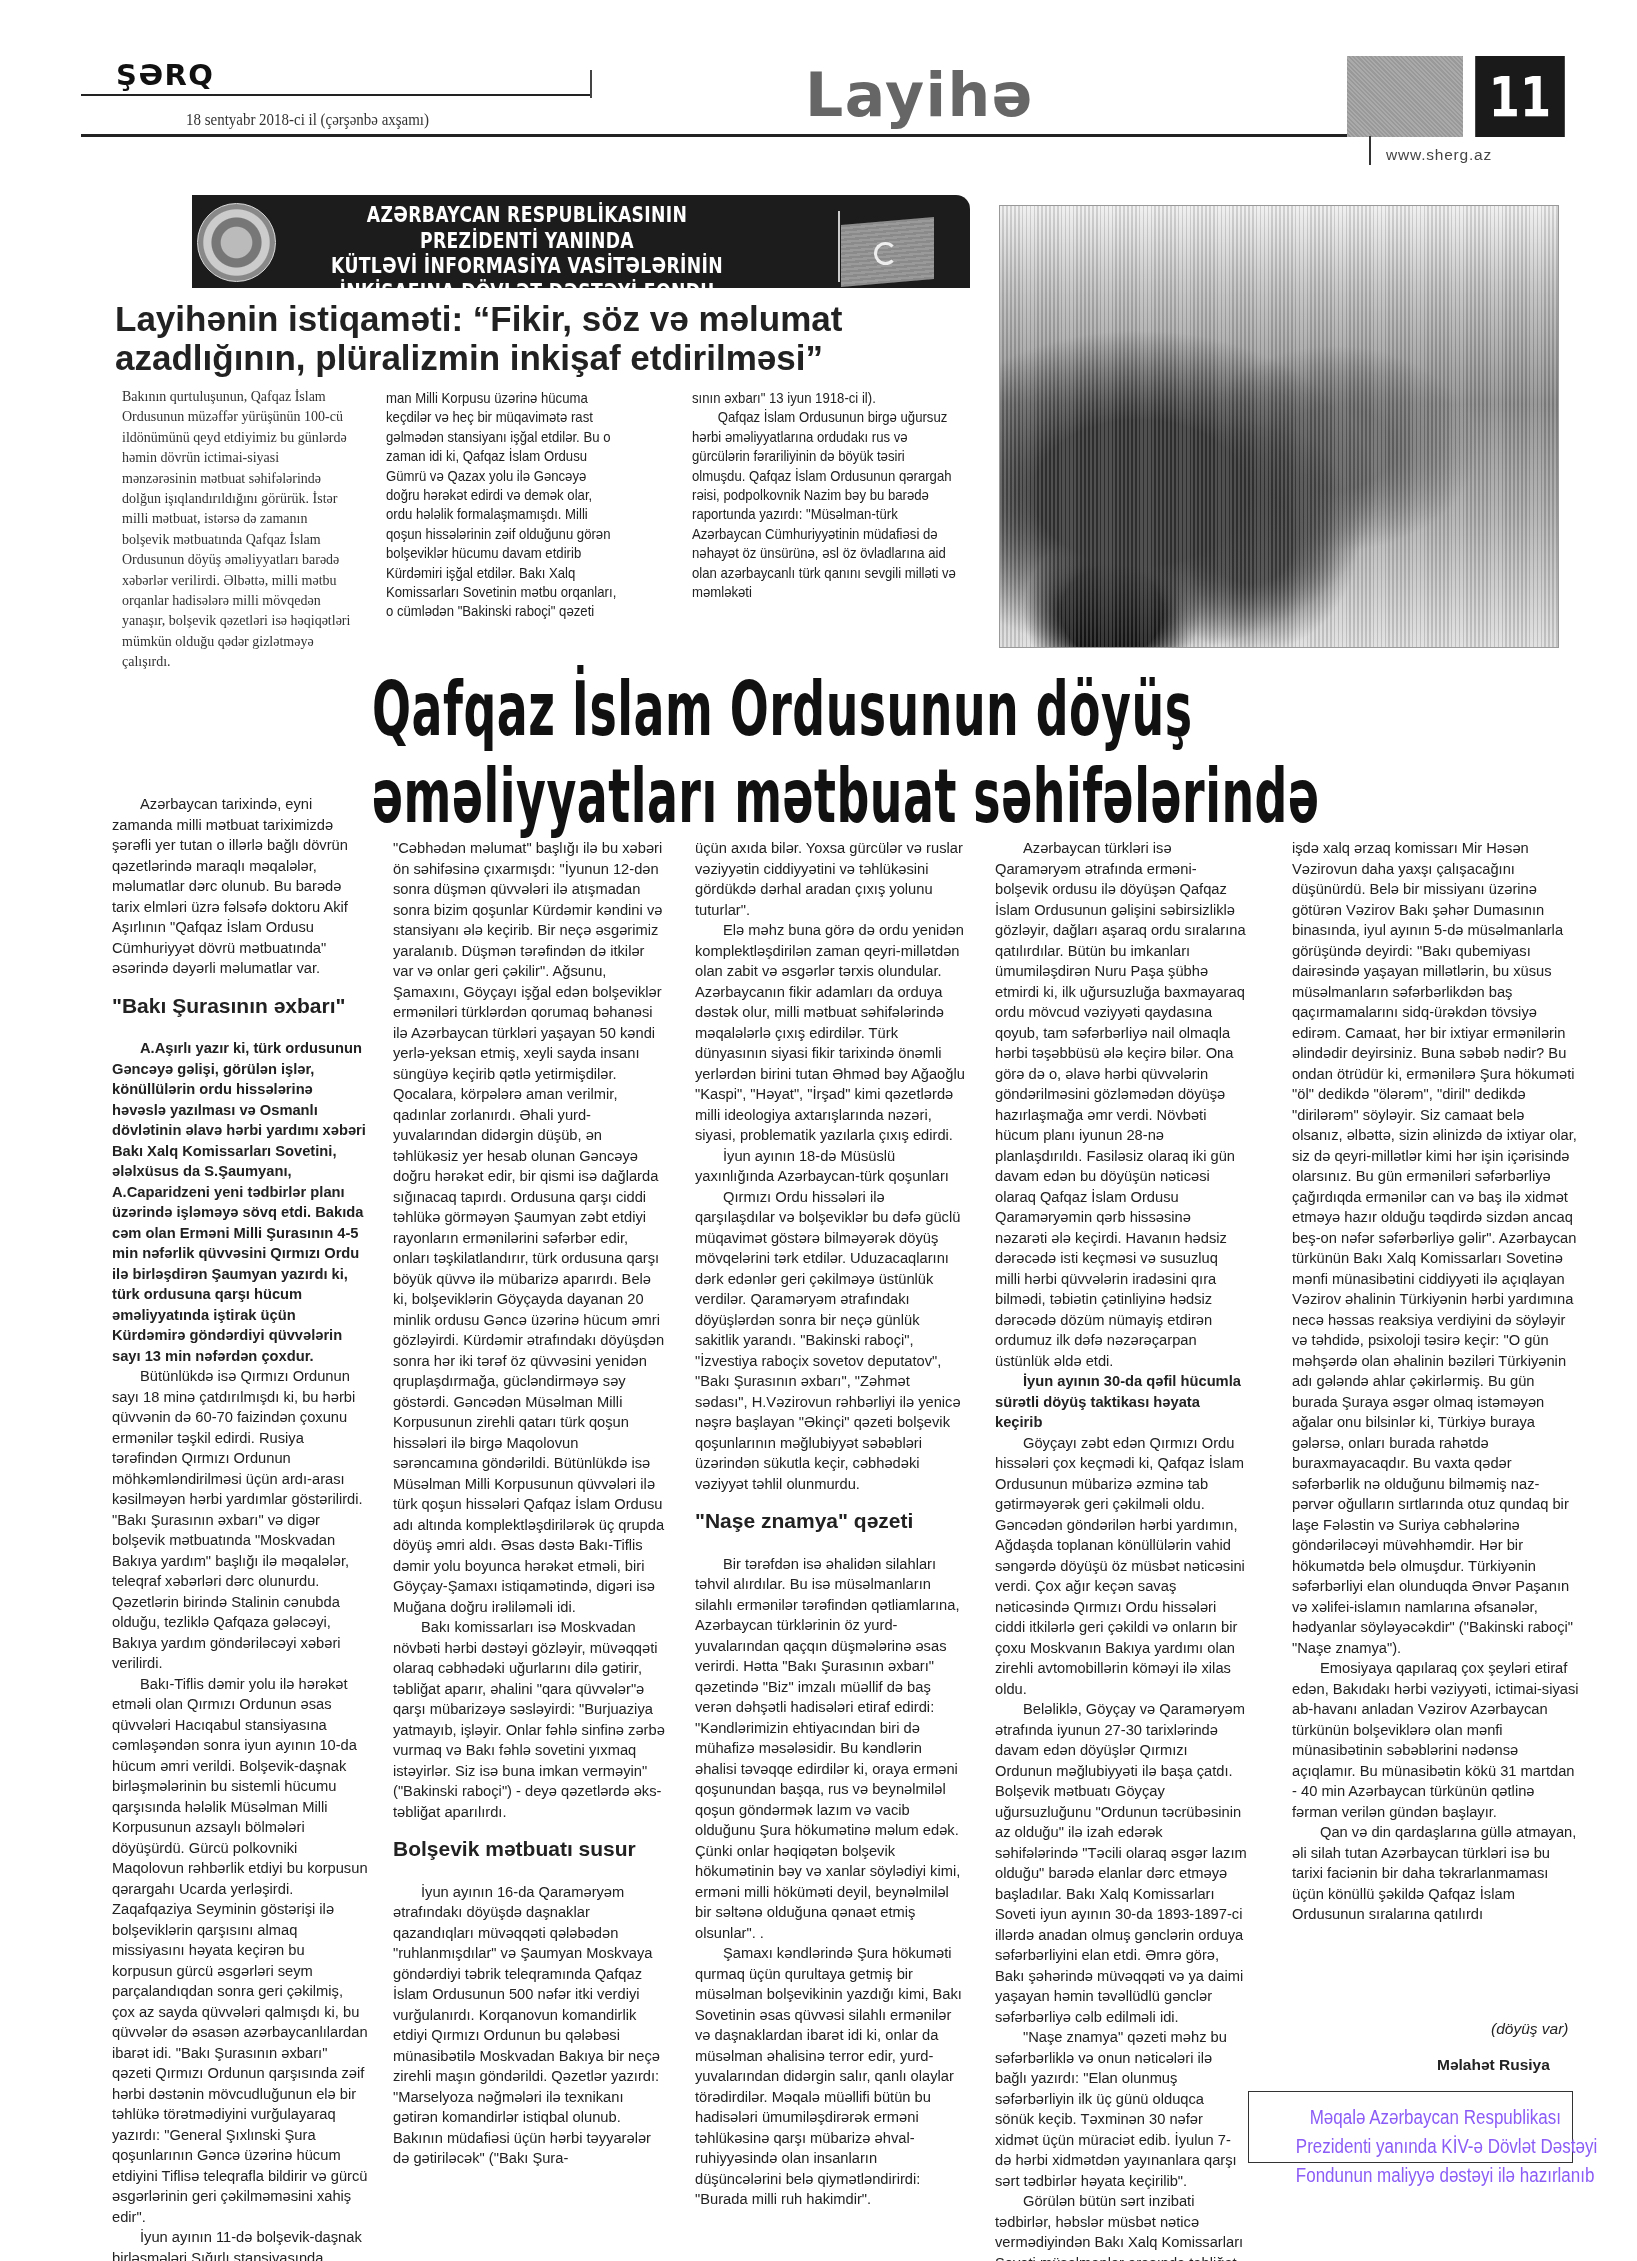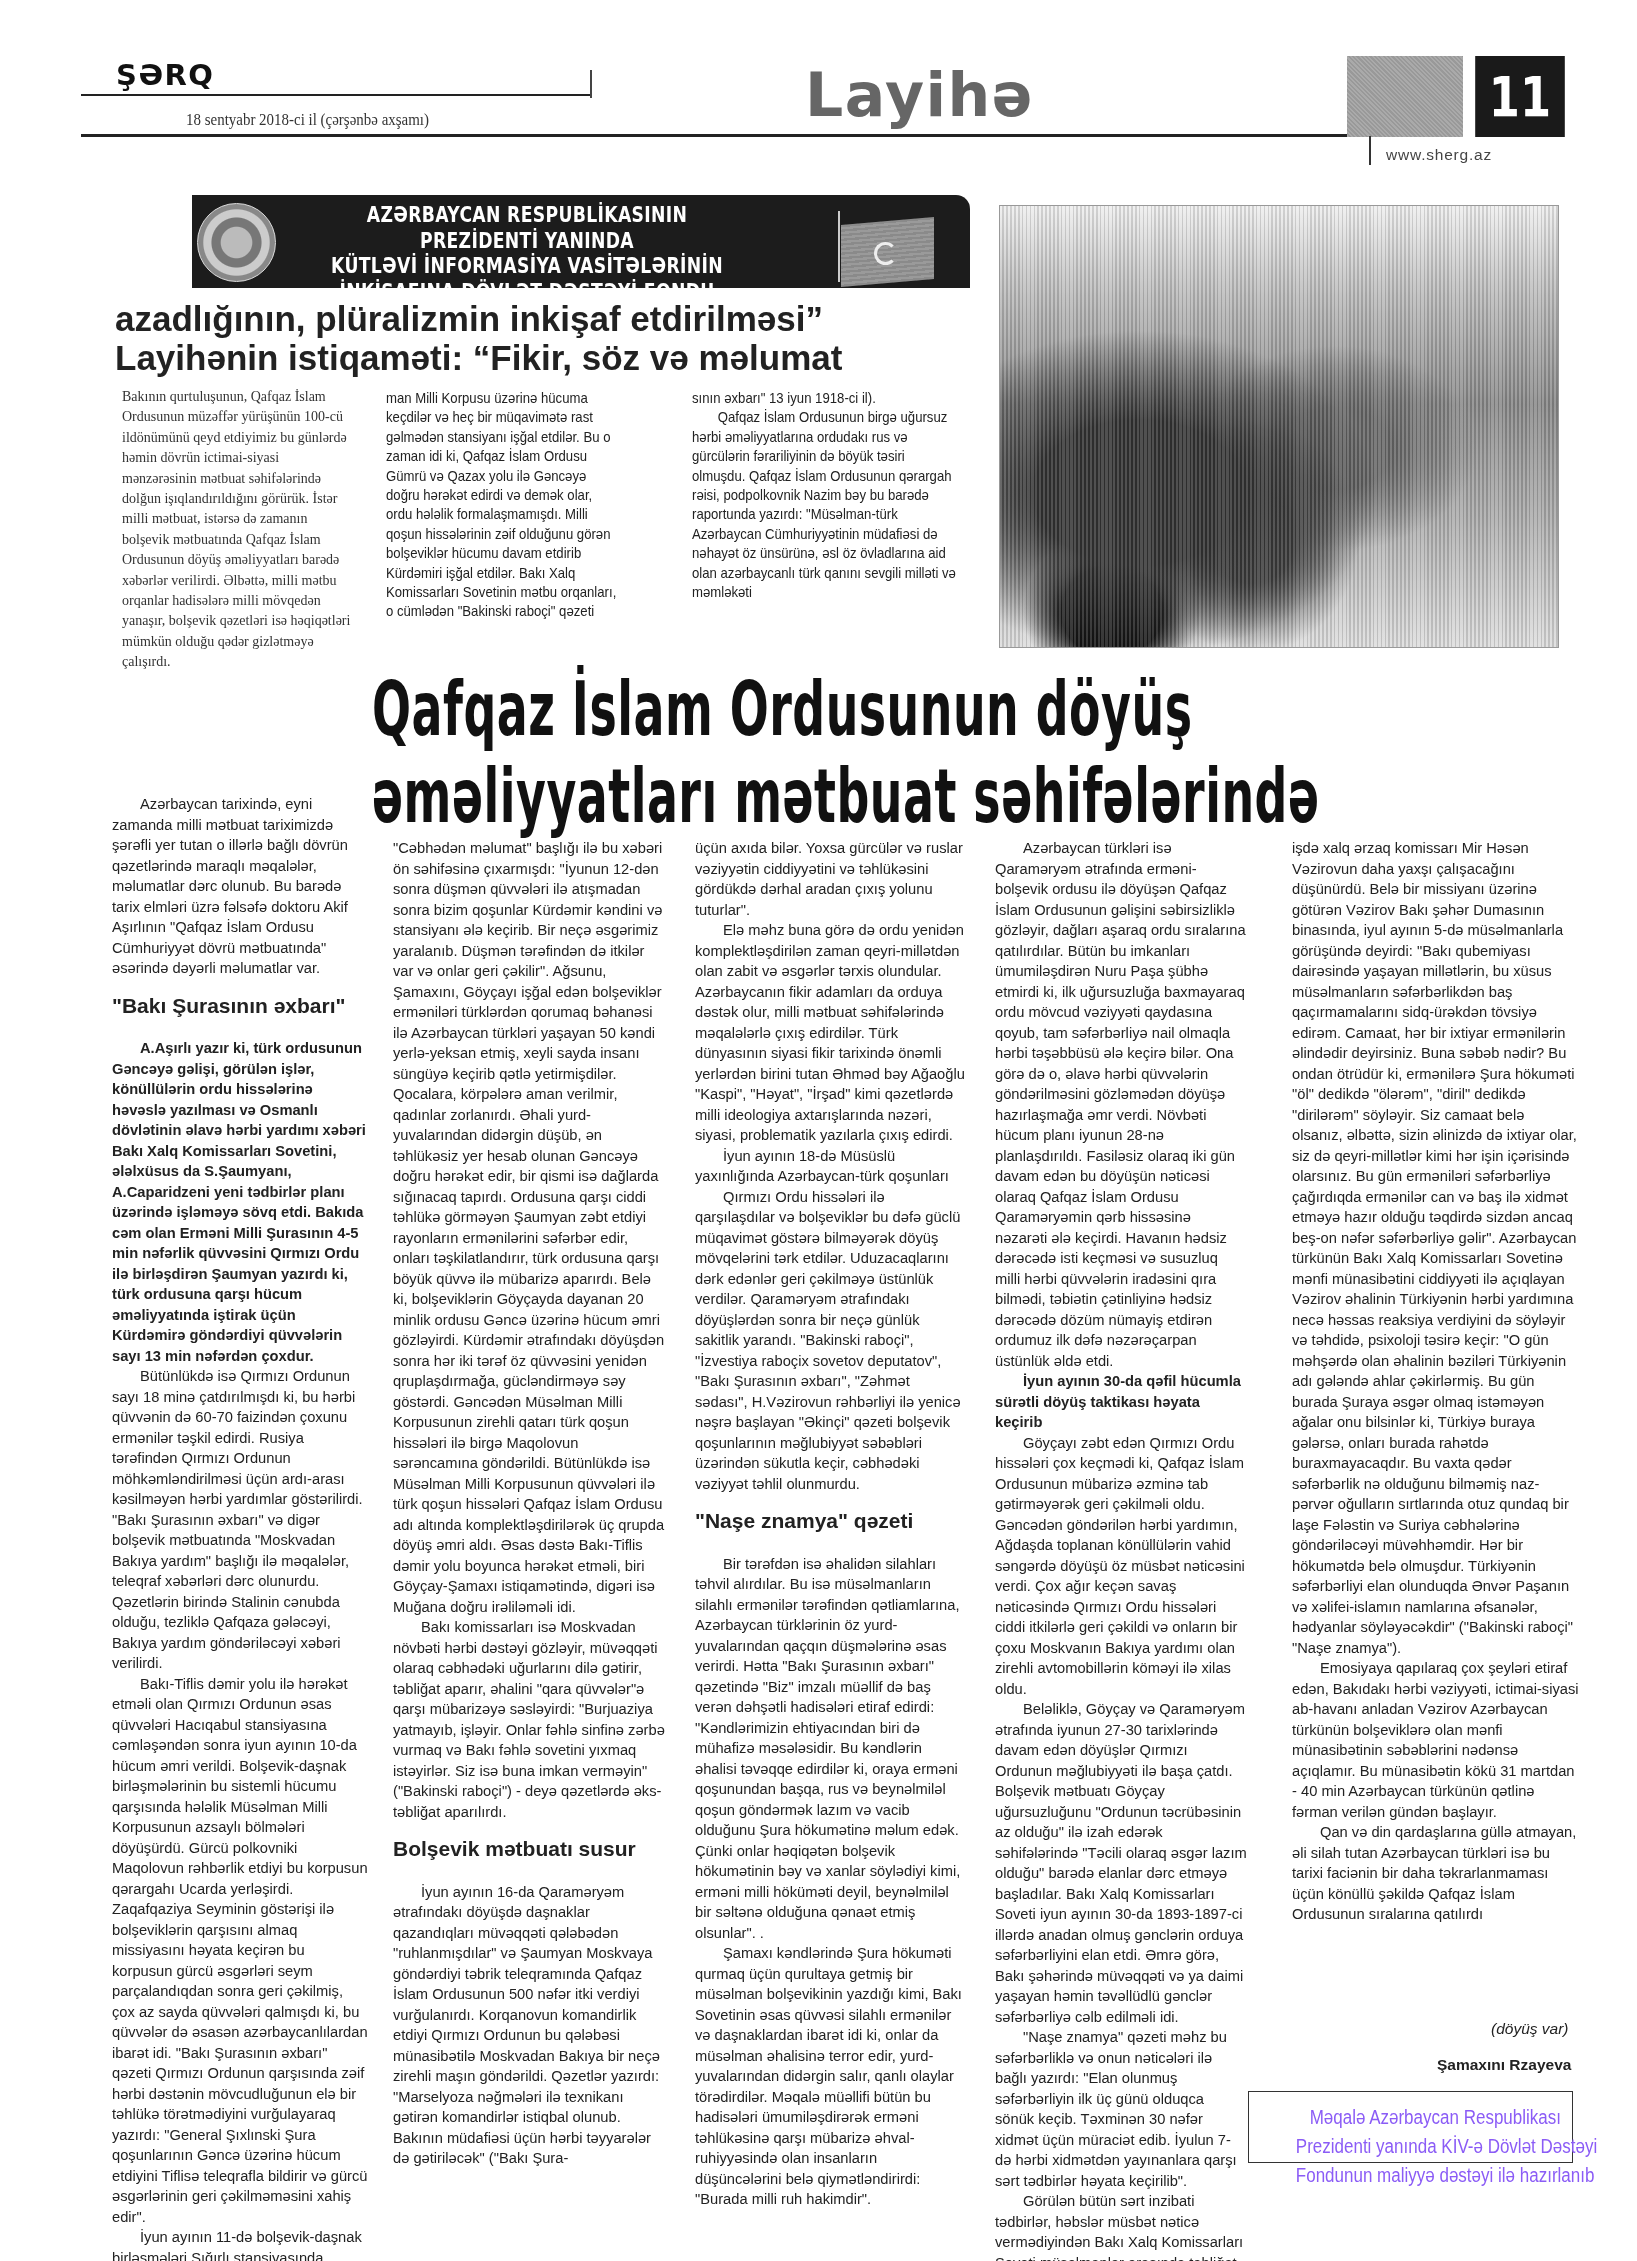--- a/index.html
+++ b/index.html
@@ -87,22 +87,22 @@
 <div class="abs banner-text">
   <div>AZƏRBAYCAN RESPUBLİKASININ PREZİDENTİ YANINDA</div>
   <div>KÜTLƏVİ İNFORMASİYA VASİTƏLƏRİNİN</div>
   <div>İNKİŞAFINA DÖVLƏT DƏSTƏYİ FONDU</div>
 </div>
 <div class="abs flagpole"></div>
 <div class="abs flag"></div>
 <div class="abs flag-crescent"></div>
 
 <div class="abs project-title">
+  <div>Layihənin istiqaməti: “Fikir, söz və məlumat</div>
   <div>azadlığının, plüralizmin inkişaf etdirilməsi”</div>
-  <div>Layihənin istiqaməti: “Fikir, söz və məlumat</div>
 </div>
 
 <div class="abs photo" title="Archival photo of troops and horse-drawn carriages on a street"></div>
 
 <div class="abs col intro1">
   <p>Bakının qurtuluşunun, Qafqaz İslam Ordusunun müzəffər yürüşünün 100-cü ildönümünü qeyd etdiyimiz bu günlərdə həmin dövrün ictimai-siyasi mənzərəsinin mətbuat səhifələrində dolğun işıqlandırıldığını görürük. İstər milli mətbuat, istərsə də zamanın bolşevik mətbuatında Qafqaz İslam Ordusunun döyüş əməliyyatları barədə xəbərlər verilirdi. Əlbəttə, milli mətbu orqanlar hadisələrə milli mövqedən yanaşır, bolşevik qəzetləri isə həqiqətləri mümkün olduğu qədər gizlətməyə çalışırdı.</p>
 </div>
 <div class="abs col intro2">
   <p>man Milli Korpusu üzərinə hücuma keçdilər və heç bir müqavimətə rast gəlmədən stansiyanı işğal etdilər. Bu o zaman idi ki, Qafqaz İslam Ordusu Gümrü və Qazax yolu ilə Gəncəyə doğru hərəkət edirdi və demək olar, ordu hələlik formalaşmamışdı. Milli qoşun hissələrinin zəif olduğunu görən bolşeviklər hücumu davam etdirib Kürdəmiri işğal etdilər. Bakı Xalq Komissarları Sovetinin mətbu orqanları, o cümlədən "Bakinski raboçi" qəzeti</p>
 </div>
@@ -151,20 +151,20 @@
   <p>Görülən bütün sərt inzibati tədbirlər, həbslər müsbət nəticə vermədiyindən Bakı Xalq Komissarları Soveti müsəlmanlar arasında təbliğat aparılmasını məqsədə müvafiq hesab edərək bu</p>
 </div>
 
 <div class="abs col c5">
   <p class="noind">işdə xalq ərzaq komissarı Mir Həsən Vəzirovun daha yaxşı çalışacağını düşünürdü. Belə bir missiyanı üzərinə götürən Vəzirov Bakı şəhər Dumasının binasında, iyul ayının 5-də müsəlmanlarla görüşündə deyirdi: "Bakı qubemiyası dairəsində yaşayan millətlərin, bu xüsus müsəlmanların səfərbərlikdən baş qaçırmamalarını sidq-ürəkdən tövsiyə edirəm. Camaat, hər bir ixtiyar ermənilərin əlindədir deyirsiniz. Buna səbəb nədir? Bu ondan ötrüdür ki, ermənilərə Şura hökuməti "öl" dedikdə "ölərəm", "diril" dedikdə "dirilərəm" söyləyir. Siz camaat belə olsanız, əlbəttə, sizin əlinizdə də ixtiyar olar, siz də qeyri-millətlər kimi hər işin içərisində olarsınız. Bu gün erməniləri səfərbərliyə çağırdıqda ermənilər can və baş ilə xidmət etməyə hazır olduğu təqdirdə sizdən ancaq beş-on nəfər səfərbərliyə gəlir". Azərbaycan türkünün Bakı Xalq Komissarları Sovetinə mənfi münasibətini ciddiyyəti ilə açıqlayan Vəzirov əhalinin Türkiyənin hərbi yardımına necə həssas reaksiya verdiyini də söyləyir və təhdidə, psixoloji təsirə keçir: "O gün məhşərdə olan əhalinin bəziləri Türkiyənin adı gələndə ahlar çəkirlərmiş. Bu gün burada Şuraya əsgər olmaq istəməyən ağalar onu bilsinlər ki, Türkiyə buraya gələrsə, onları burada rahətdə buraxmayacaqdır. Bu vaxta qədər səfərbərlik nə olduğunu bilməmiş naz-pərvər oğulların sırtlarında otuz qundaq bir laşe Fələstin və Suriya cəbhələrinə göndəriləcəyi müvəhhəmdir. Hər bir hökumətdə belə olmuşdur. Türkiyənin səfərbərliyi elan olunduqda Ənvər Paşanın və xəlifei-islamın namlarına əfsanələr, hədyanlar söyləyəcəkdir" ("Bakinski raboçi" "Naşe znamya").</p>
   <p>Emosiyaya qapılaraq çox şeyləri etiraf edən, Bakıdakı hərbi vəziyyəti, ictimai-siyasi ab-havanı anladan Vəzirov Azərbaycan türkünün bolşeviklərə olan mənfi münasibətinin səbəblərini nədənsə açıqlamır. Bu münasibətin kökü 31 martdan - 40 min Azərbaycan türkünün qətlinə fərman verilən gündən başlayır.</p>
   <p>Qan və din qardaşlarına güllə atmayan, əli silah tutan Azərbaycan türkləri isə bu tarixi faciənin bir daha təkrarlanmaması üçün könüllü şəkildə Qafqaz İslam Ordusunun sıralarına qatılırdı</p>
 </div>
 
 <div class="abs ardi">(döyüş var)</div>
-<div class="abs author">Şamaxını Rzayeva</div>
+<div class="abs author">Məlahət Rusiya</div>
 
 <div class="abs credit">
   <span>Məqalə Azərbaycan Respublikası</span>
   <span>Prezidenti yanında KİV-ə Dövlət Dəstəyi</span>
   <span>Fondunun maliyyə dəstəyi ilə hazırlanıb</span>
 </div>
 
 
 </body></html>

